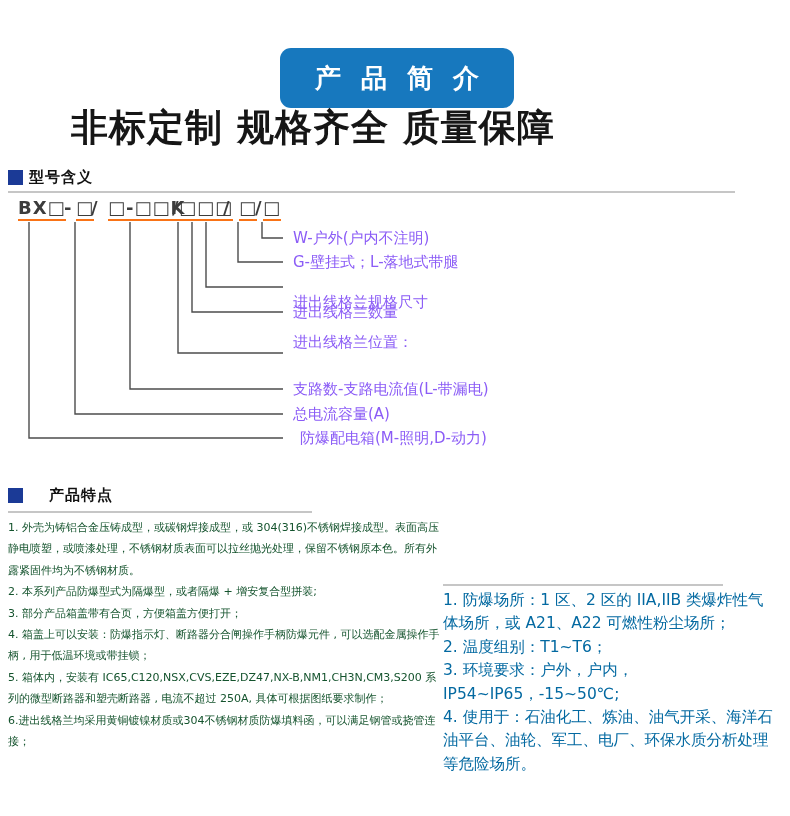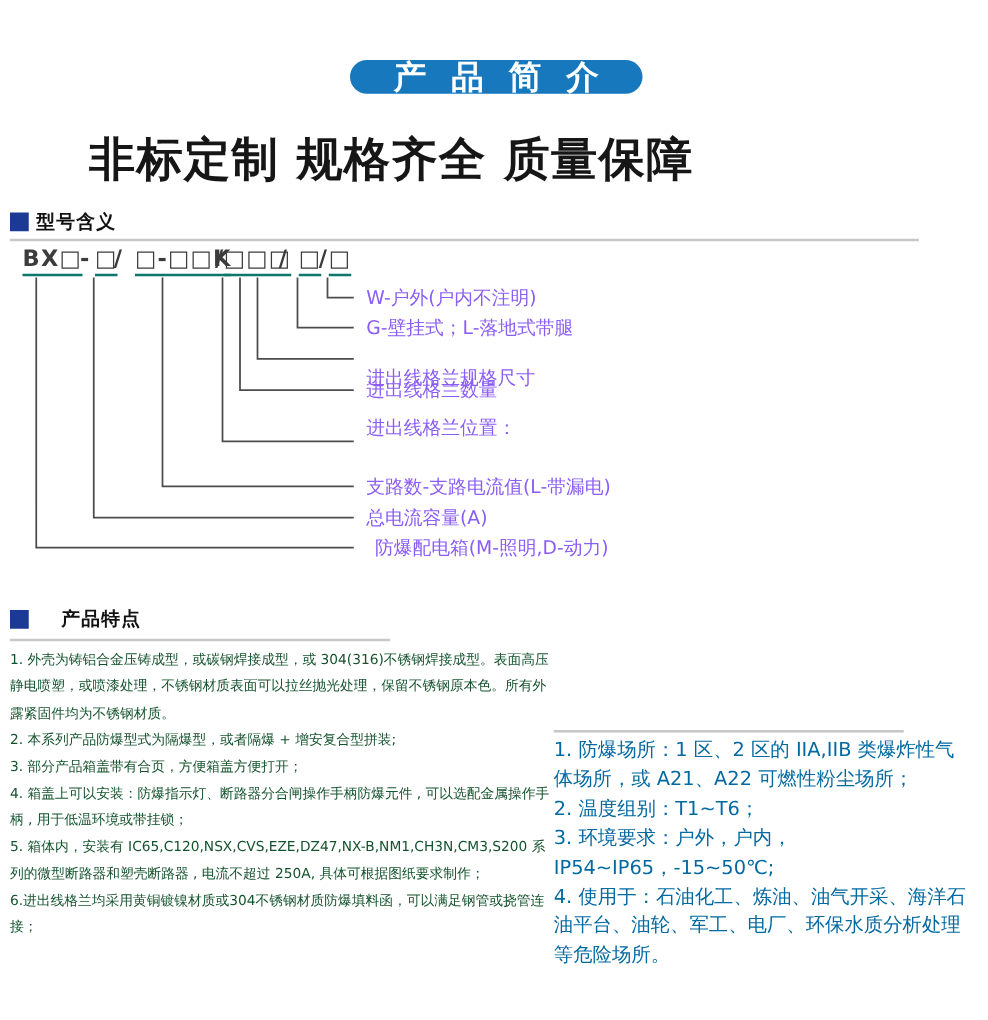--- a/index.html
+++ b/index.html
@@ -1,20 +1,20 @@
 <!DOCTYPE html>
 <html><head>
 <meta charset="utf-8">
 <style>
   html,body{margin:0;padding:0;background:#ffffff;}
   body{width:790px;height:816px;position:relative;font-family:"DejaVu Sans","Liberation Sans",sans-serif;color:#282828;}
   .page{position:absolute;left:0;top:0;width:790px;height:816px;background:#fff;overflow:hidden;}
 
   
-  .banner{position:absolute;left:280px;top:48px;width:234px;height:27px;border-radius:21px;
+  .banner{position:absolute;left:280px;top:48px;width:234px;height:60px;border-radius:11px;
           display:flex;align-items:center;justify-content:center;background:#1778be;}
   .banner-label{color:#ffffff;font-size:26px;font-weight:bold;letter-spacing:20px;padding-left:20px;white-space:nowrap;}
 
   
   .hero{position:absolute;left:0;top:103px;width:626px;margin:0;text-align:center;
         font-size:37px;font-weight:bold;color:#161616;letter-spacing:1px;}
 
   
   .sec-header{position:absolute;display:flex;align-items:center;}
   .bullet{display:inline-block;width:15px;height:15px;flex:0 0 15px;}
@@ -24,21 +24,21 @@
   .rule-model{left:8px;top:191px;width:727px;}
   .sec-feat{left:8px;top:486px;gap:20px;}
   .rule-feat{left:8px;top:511px;width:304px;}
   .sec-scope{left:443px;top:559px;}
   .rule-scope{left:443px;top:584px;width:280px;}
 
   
   .diagram{position:absolute;left:8px;top:197px;width:560px;height:262px;}
   .code-line{position:absolute;left:0;top:0;width:100%;height:24px;}
   .tok{position:absolute;top:0;font-size:18px;font-weight:600;color:#3c3c3c;letter-spacing:1px;white-space:pre;line-height:22px;}
-  .tok.u{border-bottom:2px solid #0f766e;}
+  .tok.u{border-bottom:2px solid #f97316;}
   .conn{position:absolute;left:0;top:0;width:560px;height:262px;}
   .dlabel{position:absolute;left:285px;font-size:15px;font-weight:500;color:#8b5cf6;line-height:22px;white-space:nowrap;}
 
   
   .features{position:absolute;left:8px;top:517px;width:434px;font-size:11px;line-height:21.4px;color:#14532d;}
   .scope{position:absolute;left:443px;top:589px;width:334px;font-size:15.5px;line-height:23.4px;color:#0369a1;}
   .features p,.scope p{margin:0;}
 </style>
 </head>
 <body>

